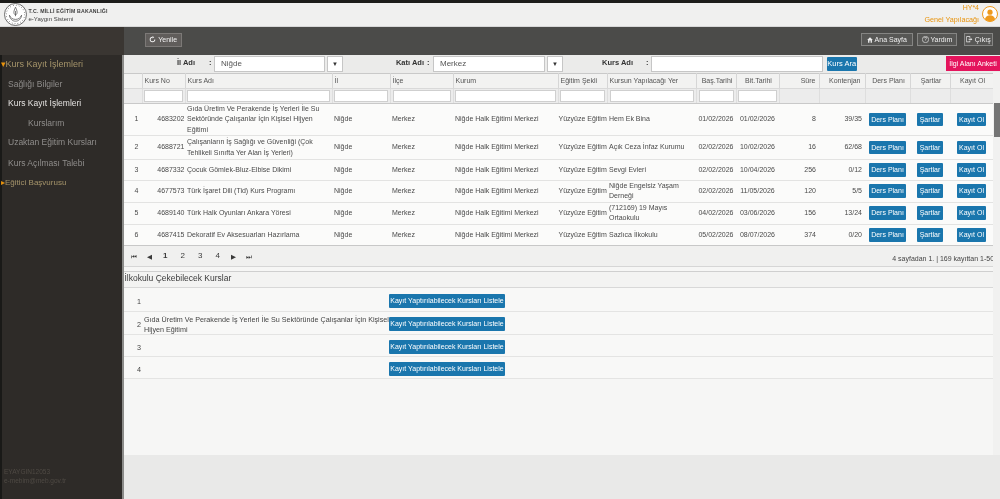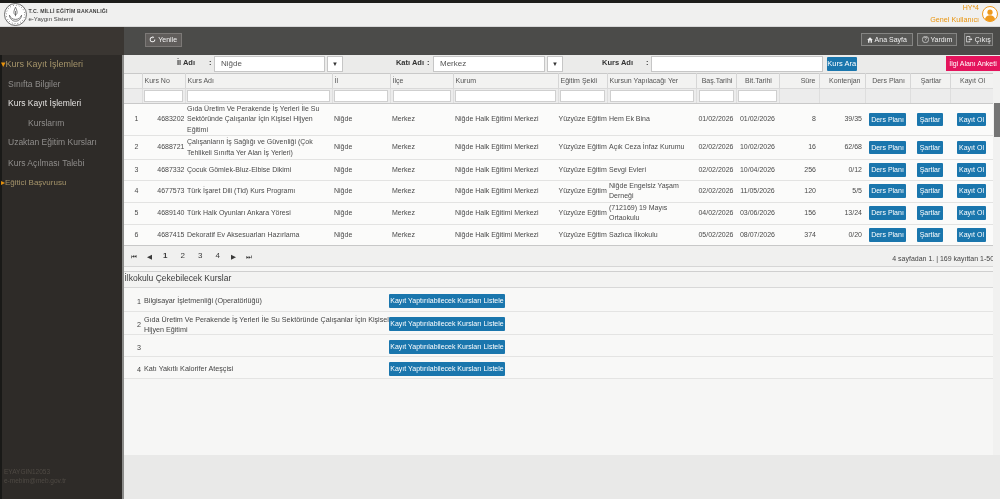--- a/index.html
+++ b/index.html
@@ -38,21 +38,21 @@
   <circle cx="11.5" cy="11.5" r="11" fill="#fff" stroke="#4a4a4a" stroke-width="0.8"></circle>
   <circle cx="11.5" cy="11.5" r="9.2" fill="none" stroke="#555" stroke-width="1" stroke-dasharray="0.7 2.2"></circle>
   <path d="M11.5 4.2 C10.6 6.2 9.9 7.8 9.9 9.3 C9.9 10.8 10.6 11.8 11.5 11.8 C12.4 11.8 13.1 10.8 13.1 9.3 C13.1 7.8 12.4 6.2 11.5 4.2 Z" fill="none" stroke="#4a4a4a" stroke-width="0.7"></path>
   <path d="M11.5 8 L11.5 13.2" stroke="#4a4a4a" stroke-width="0.7"></path>
   <path d="M5.4 12.2 C5.8 15.8 8.4 18.2 11.5 18.2 C14.6 18.2 17.2 15.8 17.6 12.2 C16.6 14.8 14.3 16.4 11.5 16.4 C8.7 16.4 6.4 14.8 5.4 12.2 Z" fill="none" stroke="#4a4a4a" stroke-width="0.7"></path>
 </svg>
 <div class="abs" style="left:28.5px;top:8px;font-size:5.2px;font-weight:bold;color:#3c3c3c;letter-spacing:0.2px;">T.C. MİLLİ EĞİTİM BAKANLIĞI</div>
 <div class="abs" style="left:28.5px;top:15.5px;font-size:6px;color:#3c3c3c;">e-Yaygın Sistemi</div>
 
 <div class="abs" style="left:879px;top:3.5px;width:100px;text-align:right;font-size:7px;color:#e8930c;">HY*4</div>
-<div class="abs" style="left:879px;top:14.5px;width:100px;text-align:right;font-size:7.2px;color:#e8930c;">Genel Kullanıcı</div>
+<div class="abs" style="left:879px;top:14.5px;width:100px;text-align:right;font-size:7.2px;color:#e8930c;">Genel Yapılacağı</div>
 <svg class="abs" style="left:982px;top:6px;" width="16" height="16" viewBox="0 0 16 16">
   <circle cx="8" cy="8" r="7.5" fill="#fff" stroke="#ef9a1d" stroke-width="1"></circle>
   <circle cx="8" cy="6.2" r="2.6" fill="#ef9a1d"></circle>
   <path d="M2.9 13.3 C3.5 10.4 5.5 9.2 8 9.2 C10.5 9.2 12.5 10.4 13.1 13.3 C11.7 14.6 9.9 15.4 8 15.4 C6.1 15.4 4.3 14.6 2.9 13.3 Z" fill="#ef9a1d"></path>
 </svg>
 
 <div class="abs" style="left:0;top:26.5px;width:124px;height:28px;background:#3a3632;"></div>
 <div class="abs" style="left:124px;top:26.5px;width:876px;height:28px;background:#4b4b49;"></div>
 <div class="abs" style="left:5px;top:41px;font-size:10px;color:#cfccc9;margin-top:36px;">Başvurular</div>
 
@@ -69,21 +69,21 @@
       <text x="5" y="7.4" text-anchor="middle" font-size="6.5" fill="#eee" font-family="Liberation Sans">?</text>
     </svg> Yardım</div>
 <div class="abs" style="left:964px;top:33px;width:29px;height:13px;background:#575755;border:1px solid #858583;color:#f0f0f0;font-size:7px;text-align:center;line-height:11.5px;"><svg width="6.5" height="6.5" viewBox="0 0 10 10" style="vertical-align:-0.5px;">
       <path d="M0.5 0.5 L6.5 0.5 L6.5 3 L5.5 3 L5.5 1.5 L1.5 1.5 L1.5 8.5 L5.5 8.5 L5.5 7 L6.5 7 L6.5 9.5 L0.5 9.5 Z" fill="#eee"></path>
       <path d="M4 4.4 L7.3 4.4 L7.3 3 L9.8 5 L7.3 7 L7.3 5.6 L4 5.6 Z" fill="#eee"></path>
     </svg> Çıkış</div>
 
 <div class="abs" style="left:0;top:54.5px;width:121.5px;height:444.5px;background:#2e2b28;border-left:2px solid #191917;"></div>
 <div class="abs" style="left:121.5px;top:54.5px;width:2.5px;height:444.5px;background:#8b8b89;"></div>
 <div class="abs" style="left:1px;top:58.5px;font-size:9px;color:#a5946a;"><span style="color:#e8930c;">▾</span>Kurs Kayıt İşlemleri</div>
-<div class="abs" style="left:8px;top:78.5px;font-size:8.5px;color:#8f8d8b;">Sınıfta Bilgiler</div>
+<div class="abs" style="left:8px;top:78.5px;font-size:8.5px;color:#8f8d8b;">Sağlığı Bilgiler</div>
 <div class="abs" style="left:8px;top:97.5px;font-size:8.5px;color:#e4e2e0;">Kurs Kayıt İşlemleri</div>
 <div class="abs" style="left:8px;top:118px;font-size:8.5px;color:#8f8d8b;margin-left:20px;">Kurslarım</div>
 <div class="abs" style="left:8px;top:137px;font-size:8.5px;color:#8f8d8b;">Uzaktan Eğitim Kursları</div>
 <div class="abs" style="left:8px;top:157.5px;font-size:8.5px;color:#8f8d8b;">Kurs Açılması Talebi</div>
 <div class="abs" style="left:1px;top:178px;font-size:8px;color:#a5946a;"><span style="color:#e8930c;">▸</span>Eğitici Başvurusu</div>
 <div class="abs" style="left:4px;top:468px;font-size:6.5px;color:#4f4a44;">EYAYGIN12053</div>
 <div class="abs" style="left:4px;top:476.5px;font-size:6.5px;color:#4f4a44;">e-mebim@meb.gov.tr</div>
 
 <div class="abs" style="left:124px;top:54.5px;width:876px;height:400px;background:#f6f6f5;"></div>
 <div class="abs" style="left:124px;top:454.5px;width:876px;height:44.5px;background:#e9e9e8;"></div>
@@ -292,33 +292,31 @@
     <span class="pgi" style="left:107px;">▶</span>
     <span class="pgi" style="left:122px;">⏭</span>
 </div>
 <div class="abs" style="left:799px;top:255px;width:197px;text-align:right;font-size:7px;color:#444;">4 sayfadan 1. | 169 kayıttan 1-50.</div>
 
 <div class="abs" style="left:124px;top:270.5px;width:869px;height:17.5px;background:#f3f3f2;border-top:1px solid #cfcfcf;border-bottom:1px solid #d8d8d8;"></div>
 <div class="abs" style="left:124.5px;top:272.5px;font-size:8.5px;color:#3a3a3a;">İlkokulu Çekebilecek Kurslar</div>
 <div class="abs" style="left:124px;top:288px;width:869px;">
   <div class="brow" style="height:23.5px;">
       <div class="bnum">1</div>
-      <div class="btxt">Bilgisayar İşletmenliği (Operatörlüğü)</div>
       <div class="bbtn">Kayıt Yaptırılabilecek Kursları Listele</div>
     </div>
   <div class="brow" style="height:23px;">
       <div class="bnum">2</div>
       <div class="btxt" style="width:246px;">Gıda Üretim Ve Perakende İş Yerleri İle Su Sektöründe Çalışanlar İçin Kişisel Hijyen Eğitimi</div>
       <div class="bbtn">Kayıt Yaptırılabilecek Kursları Listele</div>
     </div>
   <div class="brow" style="height:22px;">
       <div class="bnum">3</div>
       <div class="bbtn">Kayıt Yaptırılabilecek Kursları Listele</div>
     </div>
   <div class="brow" style="height:22px;">
       <div class="bnum">4</div>
-      <div class="btxt">Katı Yakıtlı Kalorifer Ateşçisi</div>
       <div class="bbtn">Kayıt Yaptırılabilecek Kursları Listele</div>
     </div>
 </div>
 
 <div class="abs" style="left:993px;top:72px;width:7px;height:383px;background:#f1f1f0;"></div>
 <div class="abs" style="left:993.5px;top:103px;width:6.5px;height:34px;background:#757575;"></div>
 
 </body></html>

